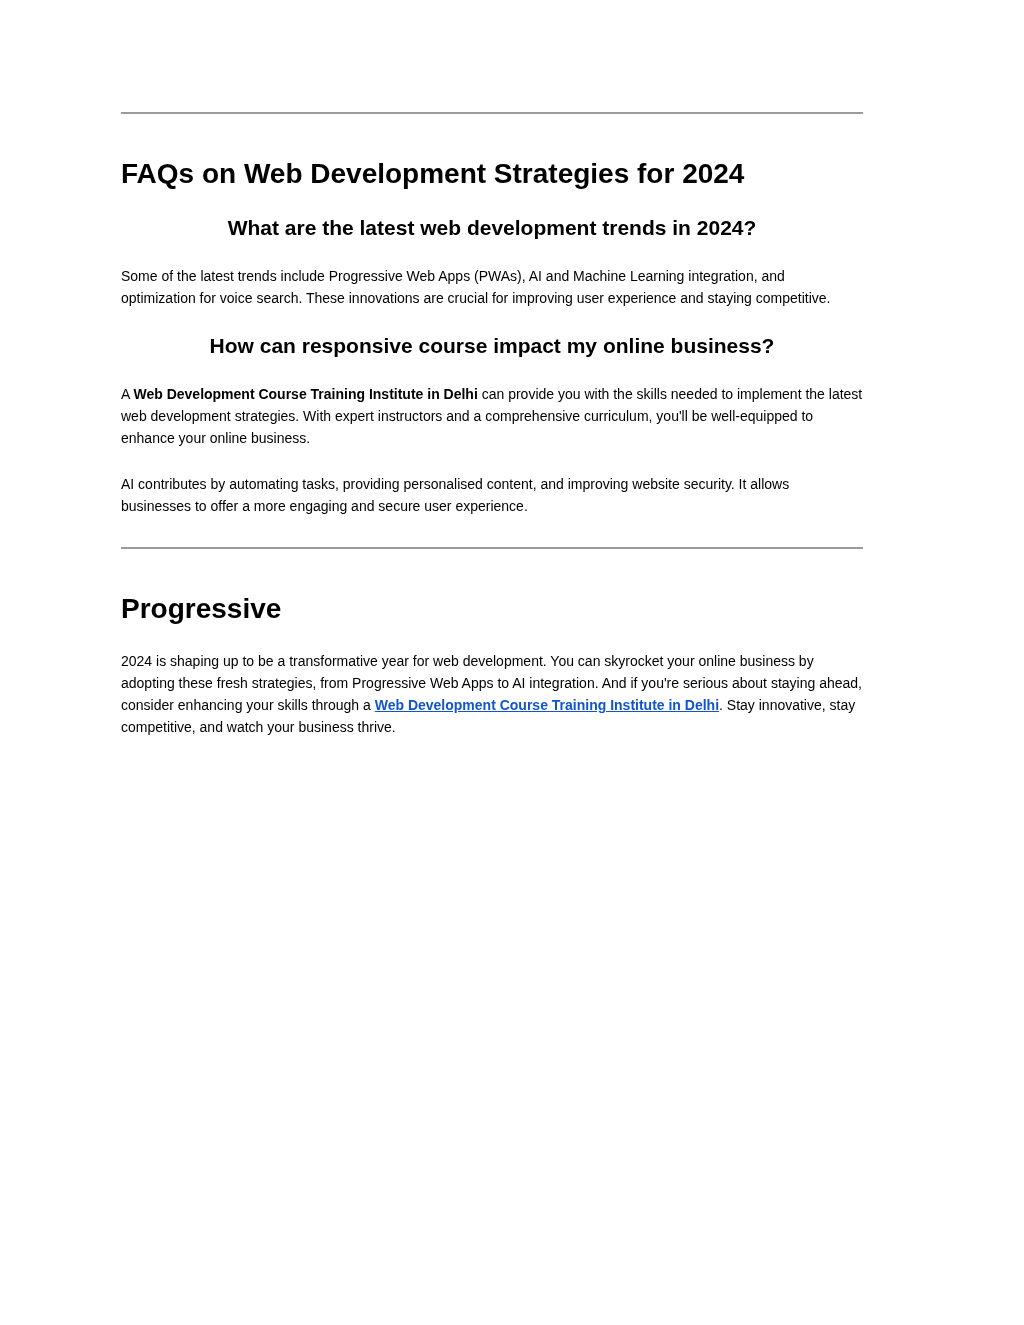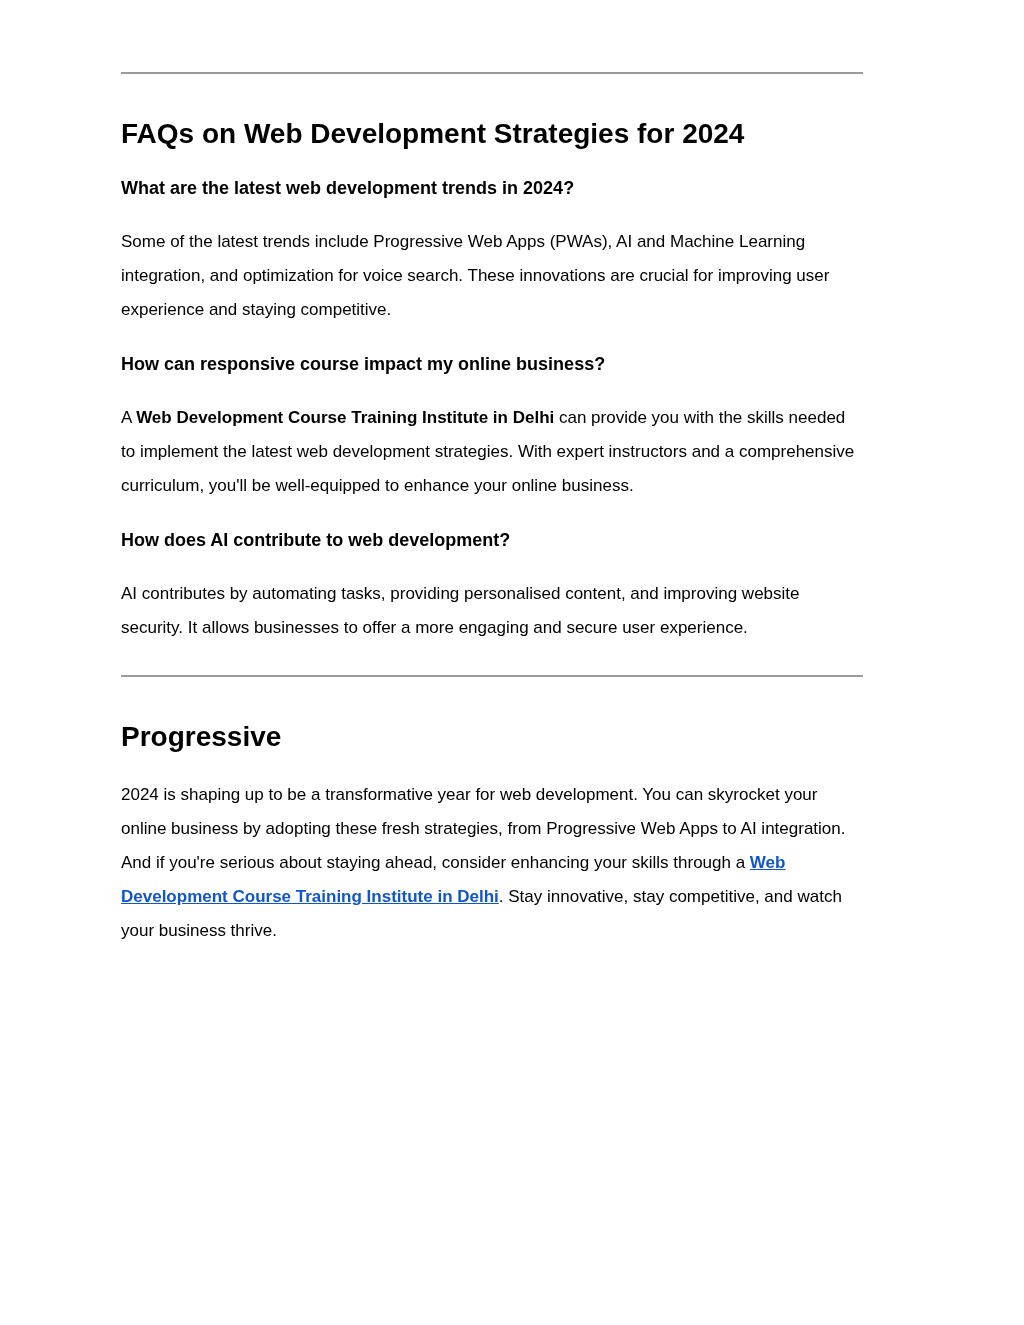--- a/index.html
+++ b/index.html
@@ -10,47 +10,48 @@
   }
   body {
     width: 1024px;
     height: 1325px;
     font-family: "Liberation Sans", "DejaVu Sans", sans-serif;
     color: #000000;
   }
   .page {
     width: 984px;
     min-height: 1325px;
-    padding: 72px 121px 40px 121px;
+    padding: 112px 121px 40px 121px;
   }
   .divider {
     border: none;
     height: 2px;
     background: #9a9a9a;
     margin: 0;
   }
   .divider.before-conclusion {
     margin-top: 30px;
   }
   h1 {
     font-size: 28px;
     line-height: 34px;
     font-weight: 700;
     margin: 43px 0 0 0;
     letter-spacing: 0;
   }
   h2 {
-    font-size: 18px;
+    font-size: 21px;
     line-height: 26px;
     font-weight: 700;
     margin: 24px 0 0 0;
+    text-align: center;
   }
   p {
-    font-size: 17px;
-    line-height: 34px;
+    font-size: 14px;
+    line-height: 22px;
     margin: 24px 0 0 0;
   }
   b { font-weight: 700; }
   a.doc-link {
     color: #1155cc;
     font-weight: 700;
     text-decoration: underline;
     cursor: pointer;
   }
 </style>
@@ -63,21 +64,20 @@
 
   <h1>FAQs on Web Development Strategies for 2024</h1>
 
   <h2>What are the latest web development trends in 2024?</h2>
   <p>Some of the latest trends include Progressive Web Apps (PWAs), AI and Machine Learning integration, and optimization for voice search. These innovations are crucial for improving user experience and staying competitive.</p>
 
   <h2>How can responsive course impact my online business?</h2>
 
   <p><span>A </span><b>Web Development Course Training Institute in Delhi</b><span> can provide you with the skills needed to implement the latest web development strategies. With expert instructors and a comprehensive curriculum, you'll be well-equipped to enhance your online business.</span></p>
 
-  <h2>How does AI contribute to web development?</h2>
   <p>AI contributes by automating tasks, providing personalised content, and improving website security. It allows businesses to offer a more engaging and secure user experience.</p>
 
   <hr class="divider before-conclusion">
 
   <h1>Progressive</h1>
 
   <p><span>2024 is shaping up to be a transformative year for web development. You can skyrocket your online business by adopting these fresh strategies, from Progressive Web Apps to AI integration. And if you're serious about staying ahead, consider enhancing your skills through a </span><a class="doc-link">Web Development Course Training Institute in Delhi</a><span>. Stay innovative, stay competitive, and watch your business thrive.</span></p>
 
 </div>
 

